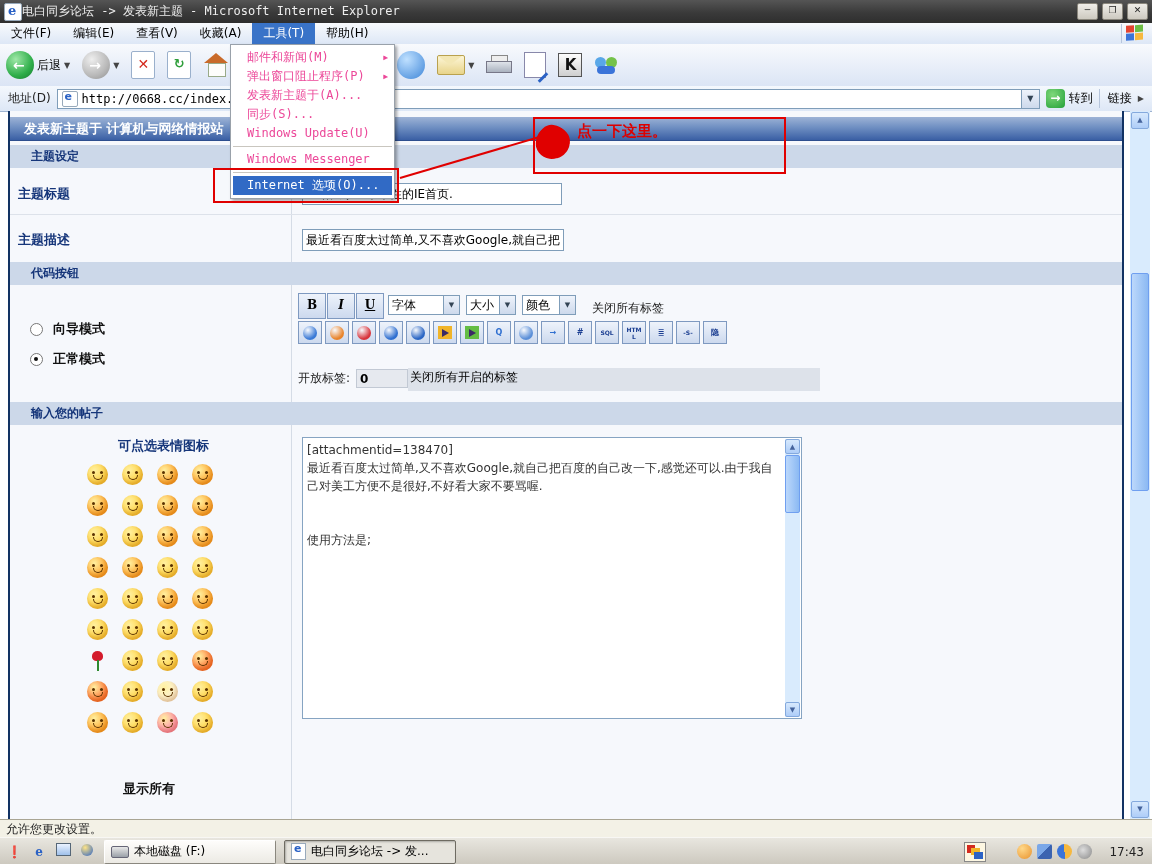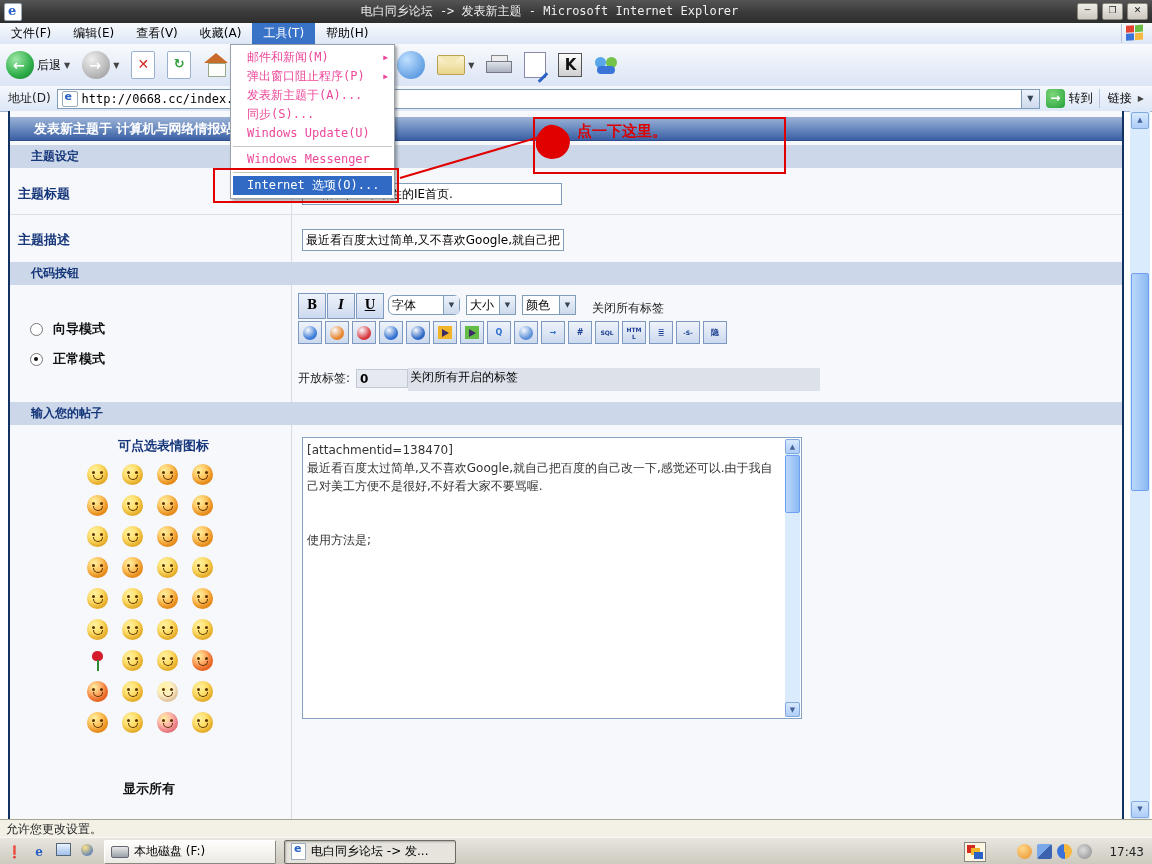--- a/index.html
+++ b/index.html
@@ -7,21 +7,21 @@
        font-family:"DejaVu Sans",sans-serif;font-size:12px;color:#000;}
   .abs{position:absolute;}
 
   
   #titlebar{left:0;top:0;width:1152px;height:23px;background:linear-gradient(#555,#3a3a3a 55%,#2e2e2e);
     display:flex;align-items:center;color:#fff;}
   #titlebar .appicon{width:16px;height:16px;margin-left:4px;background:#fff;border:1px solid #9ab;
     position:relative;border-radius:2px;}
   #titlebar .appicon:before{content:"e";position:absolute;left:3px;top:-1px;color:#2b62c5;font-weight:bold;
     font-size:13px;font-family:"DejaVu Serif",serif;}
-  #titlebar .title{flex:1;text-align:center;font-family:"DejaVu Sans Mono",monospace;font-size:12px;color:#eee;}
+  #titlebar .title{flex:1;text-align:left;font-family:"DejaVu Sans Mono",monospace;font-size:12px;color:#eee;}
   .winbtn{width:19px;height:15px;background:linear-gradient(#efede8,#cdc9c0);border:1px solid #8a867c;
     border-radius:2px;margin-right:4px;text-align:center;line-height:13px;font-size:9px;color:#222;}
 
   
   #menubar{left:0;top:23px;width:1152px;height:21px;background:linear-gradient(#f8fafd,#dde7f6);
     border-bottom:1px solid #aebfd8;display:flex;align-items:stretch;}
   .mitem{padding:0 11px;line-height:21px;}
   .mitem.active{background:#3973c8;color:#fff;}
   #winlogo{right:4px;top:25px;width:22px;height:17px;display:grid;grid-template-columns:8px 8px;
     grid-template-rows:7px 7px;gap:1px;transform:skewY(-4deg);}
@@ -77,21 +77,21 @@
     color:#fff;text-align:center;line-height:18px;font-weight:bold;font-size:12px;}
   #links{display:flex;align-items:center;gap:6px;padding:0 8px;border-left:1px solid #b6c5dc;height:19px;}
 
   
   #page{left:10px;top:111px;width:1112px;height:708px;background:#f6f8fc;}
   #page-ledge{left:8px;top:111px;width:2px;height:708px;background:#123263;}
   #page-redge{left:1122px;top:111px;width:2px;height:708px;background:#123263;}
   #page-topgap{left:10px;top:111px;width:1112px;height:6px;background:#fff;}
   .colsep{left:291px;top:168px;width:1px;height:651px;background:#d5dce6;position:absolute;}
   #pheader{left:10px;top:117px;width:1112px;height:24px;background:linear-gradient(#9db3d6,#6f8fc2 45%,#3a5fa4);
-    border-bottom:1px solid #2d4e8e;color:#fff;font-weight:bold;line-height:24px;padding-left:24px;box-sizing:border-box;font-size:13px;}
+    border-bottom:1px solid #2d4e8e;color:#fff;font-weight:bold;line-height:24px;padding-left:14px;box-sizing:border-box;font-size:13px;}
   .secbar{left:10px;width:1112px;height:23px;background:#ccd8e9;color:#16367a;font-weight:bold;
     line-height:23px;padding-left:21px;box-sizing:border-box;position:absolute;}
   .flabel{color:#16367a;font-weight:bold;font-size:13px;position:absolute;left:18px;}
   .xinput{position:absolute;height:18px;background:#fff;border:1px solid #7f9db9;font-size:12px;
     padding:1px 3px;font-family:"DejaVu Sans",sans-serif;}
   .rowline{position:absolute;left:10px;width:1112px;height:1px;background:#dde2ea;}
 
   
   .radio{width:11px;height:11px;border-radius:50%;background:#fff;border:1px solid #777;display:inline-block;position:relative;}
   .radio.on:before{content:"";position:absolute;left:3px;top:3px;width:4px;height:4px;border-radius:50%;background:#111;}
@@ -301,21 +301,21 @@
     </div>
     <div class="mode-row" style="top: 350px;">
       <span class="radio on"></span>
       <span>正常模式</span>
     </div>
   </div>
 
 <div class="fmtbtn" style="left:298px;top:293px;">B</div>
 <div class="fmtbtn" style="left:327px;top:293px;font-style:italic;">I</div>
 <div class="fmtbtn" style="left:356px;top:293px;text-decoration:underline;">U</div>
-<div class="select" style="left:388px;top:295px;width:72px;border-radius:6px;">
+<div class="select" style="left:388px;top:295px;width:72px;">
   <span class="txt">字体</span>
   <span class="dd">▼</span>
 </div>
 <div class="select" style="left:466px;top:295px;width:50px;">
   <span class="txt">大小</span>
   <span class="dd">▼</span>
 </div>
 <div class="select" style="left:522px;top:295px;width:54px;">
   <span class="txt">颜色</span>
   <span class="dd">▼</span>

